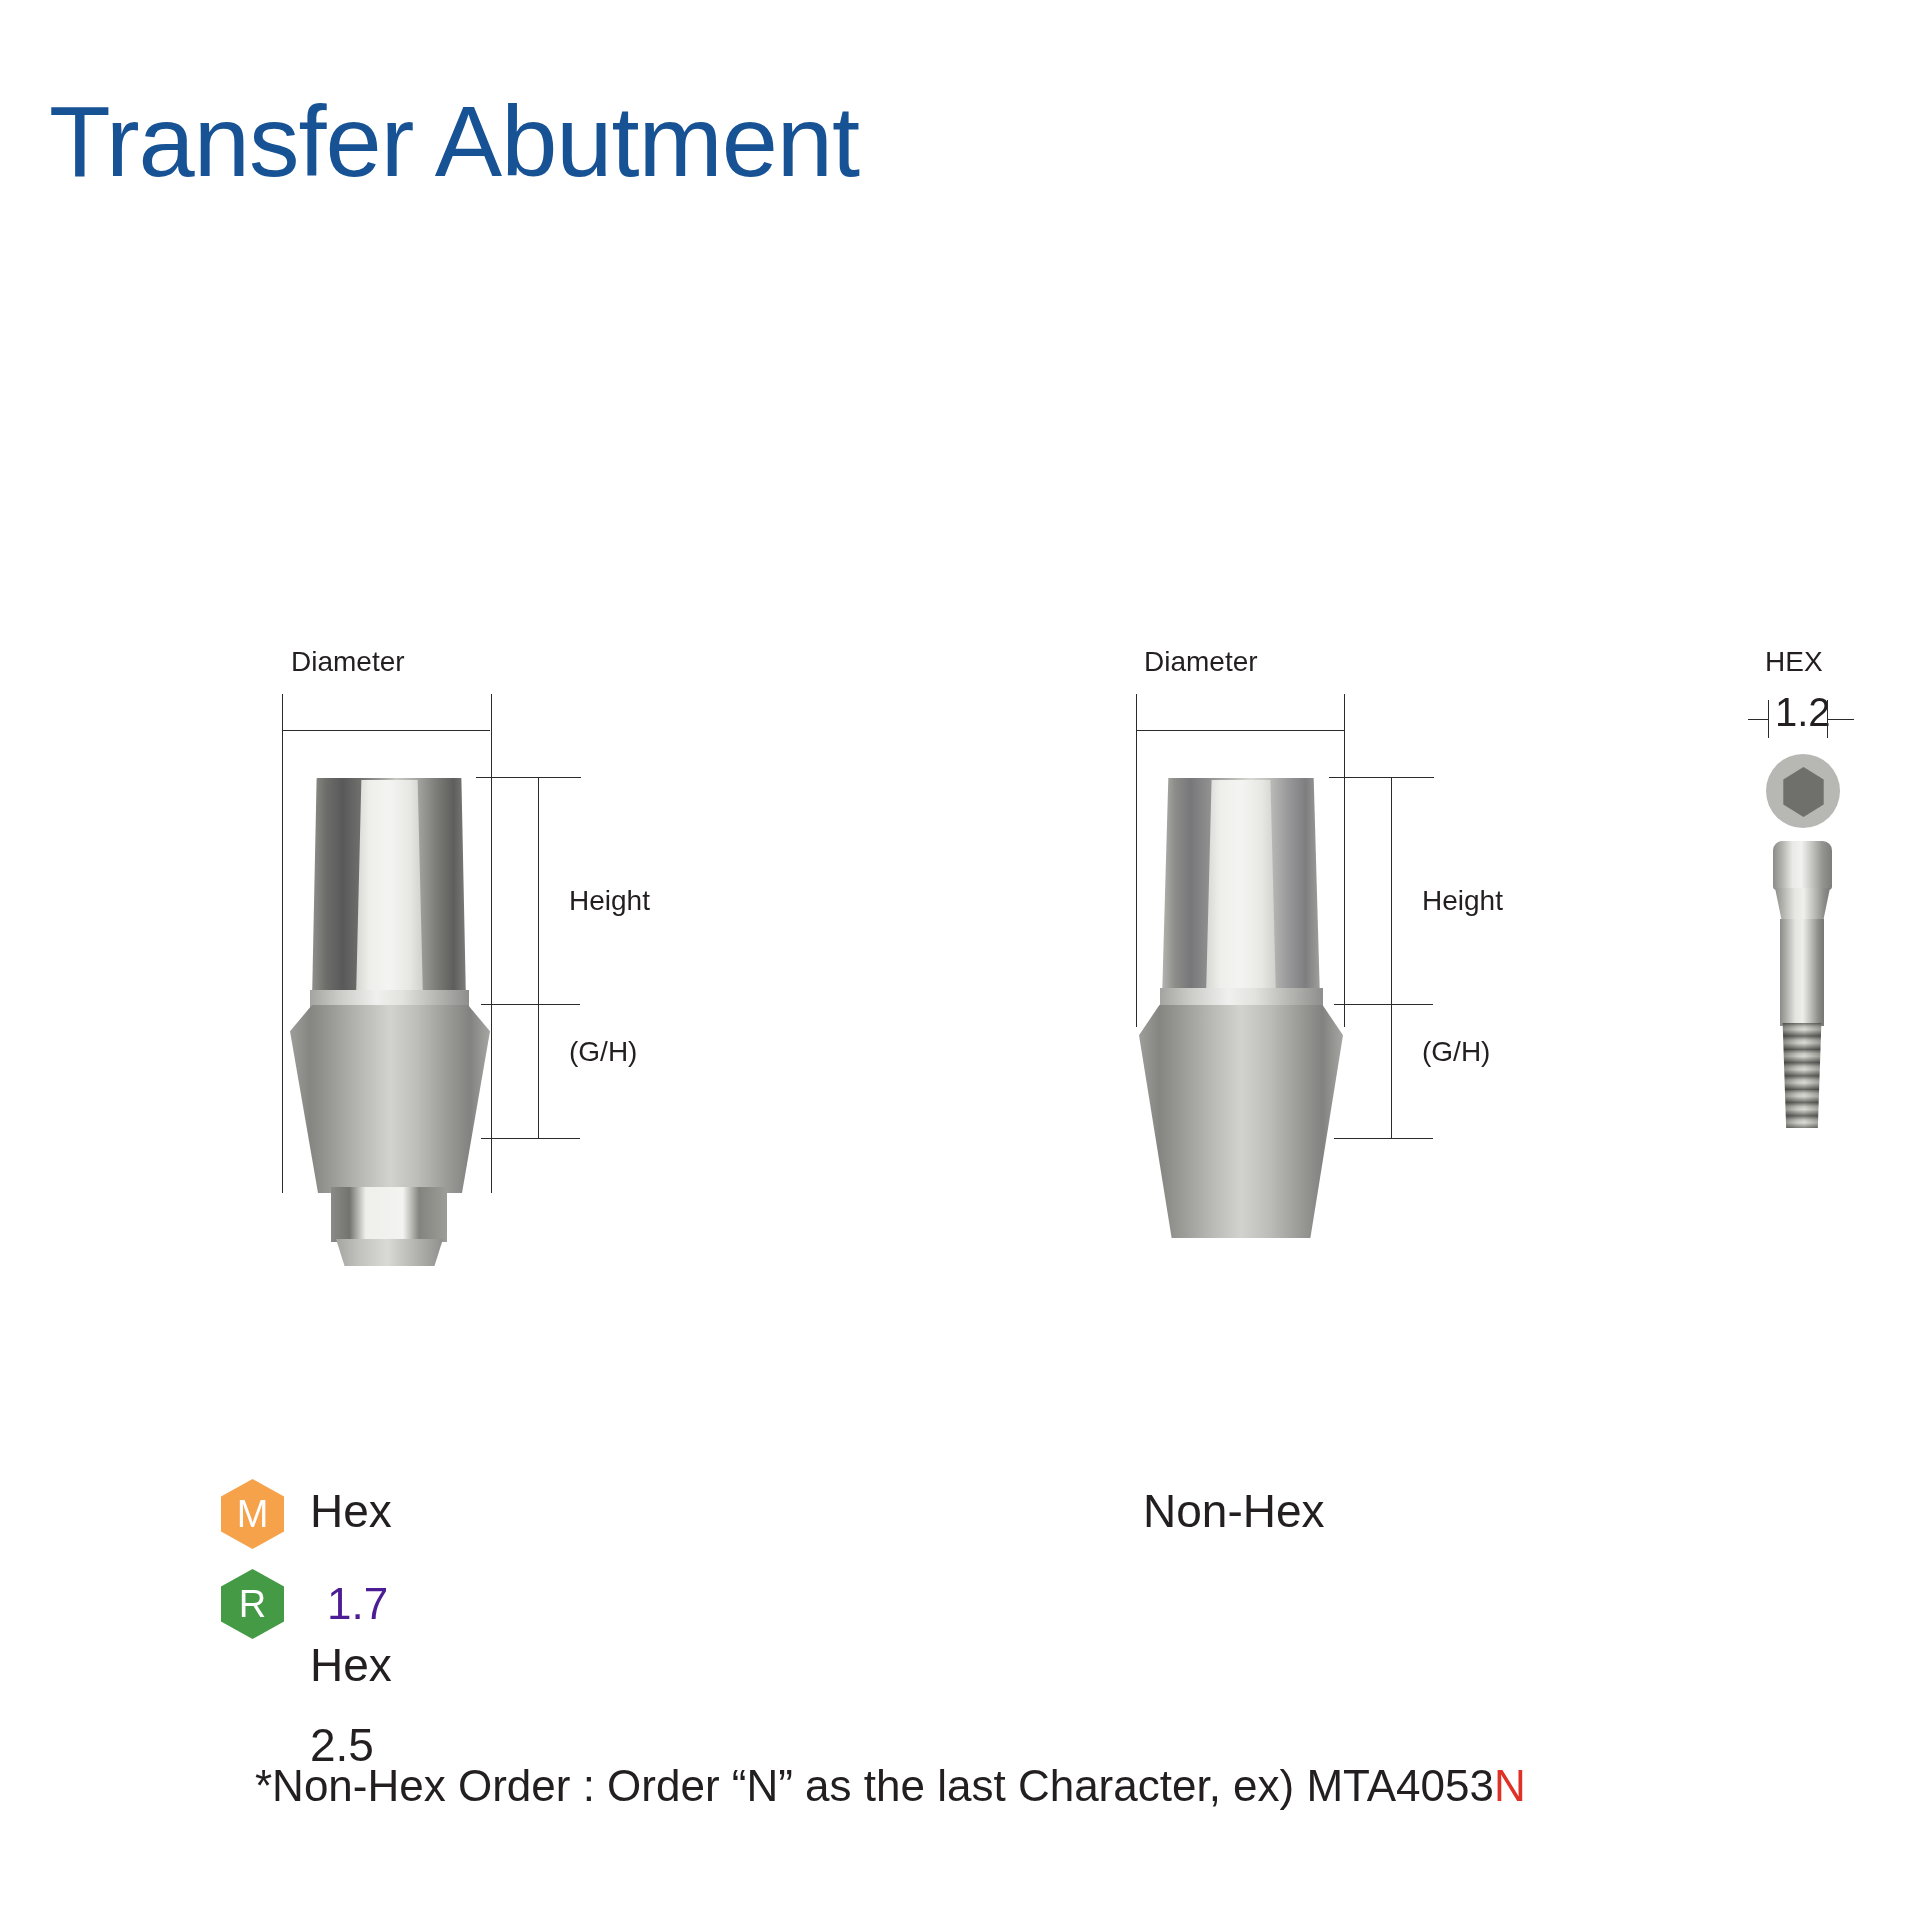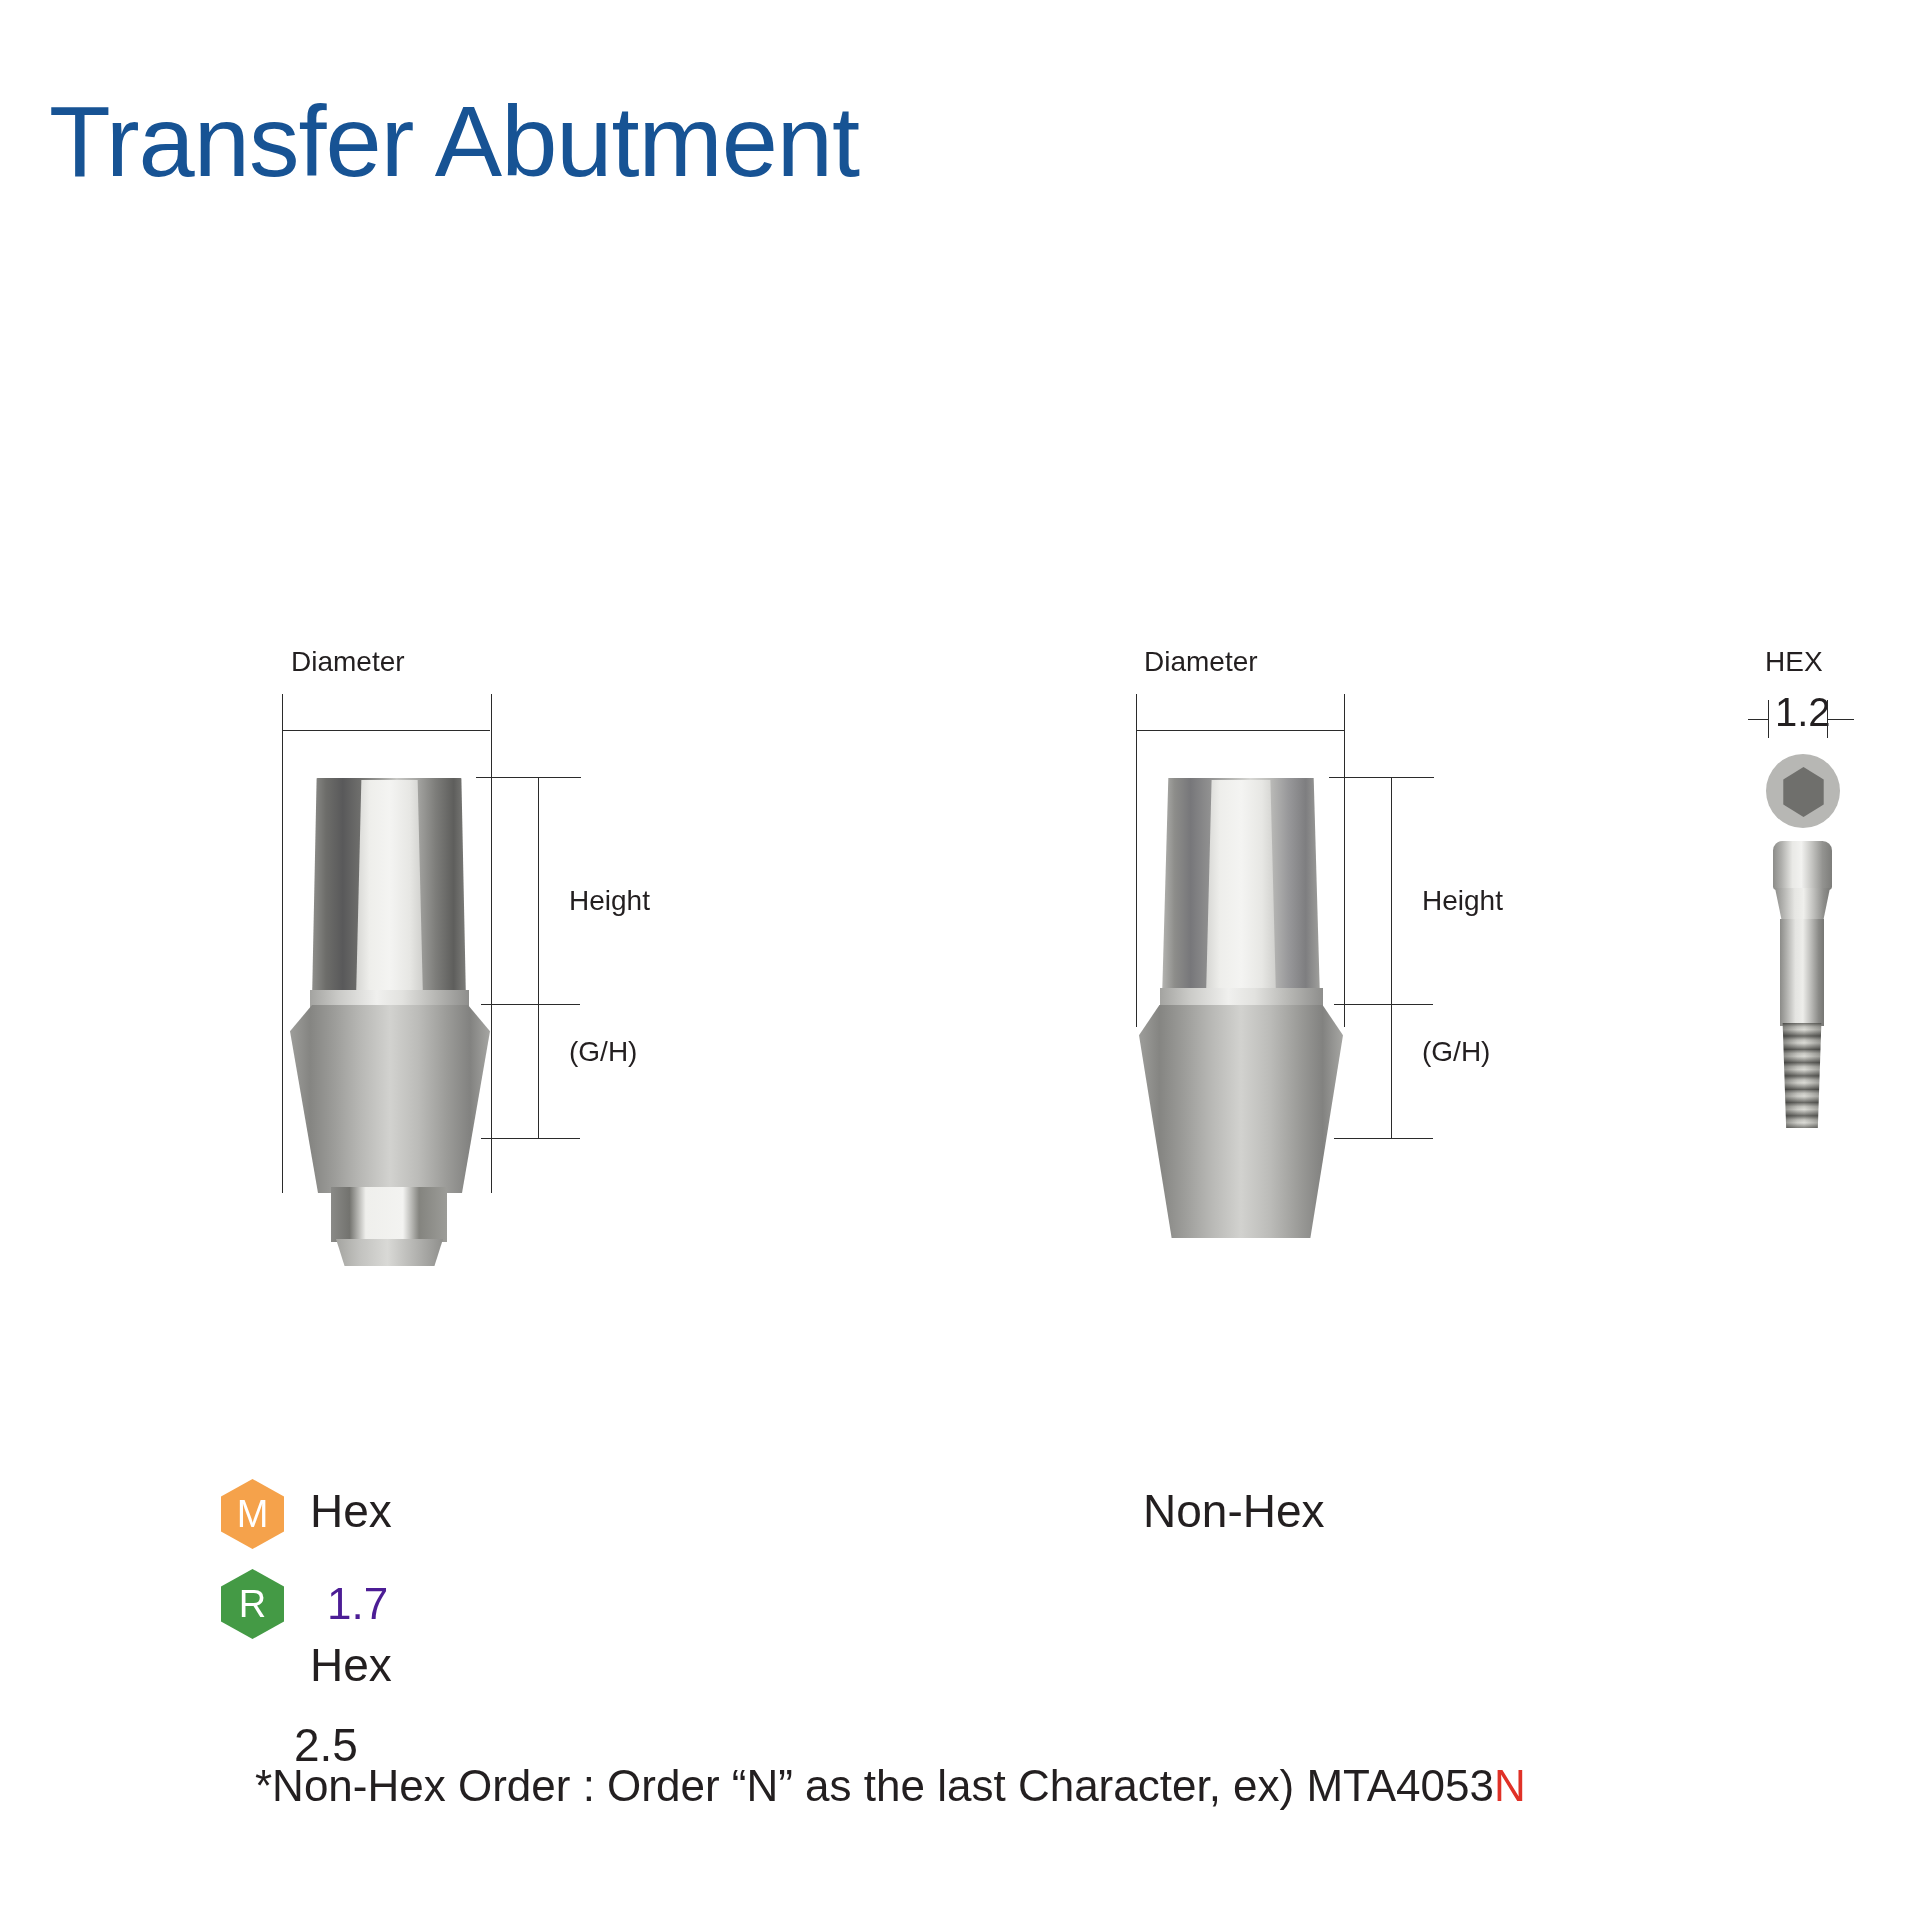--- a/index.html
+++ b/index.html
@@ -294,19 +294,19 @@
     <span class="hexbadge" style="background:#f5a24b;">M</span>
   </div>
 
   <div class="legend-row" style="left:221px; top:1569px;">
     <span class="hexbadge" style="background:#449a45;">R</span>
     <span class="legend-text">1.7</span>
   </div>
 
   <div class="lbl" style="left:310px; top:1638px; font-size:46px;">Hex</div>
 
-  <div class="lbl" style="left:294px; top:1718px; font-size:46px;text-align:right;">2.5</div>
+  <div class="lbl" style="left:310px; top:1718px; font-size:46px;text-align:right;">2.5</div>
 </div>
 
 <div id="footnote">
   <span>*Non-Hex Order : Order “N” as the last Character, ex) MTA4053</span><span class="red">N</span>
 </div>
 
 
 </body></html>

